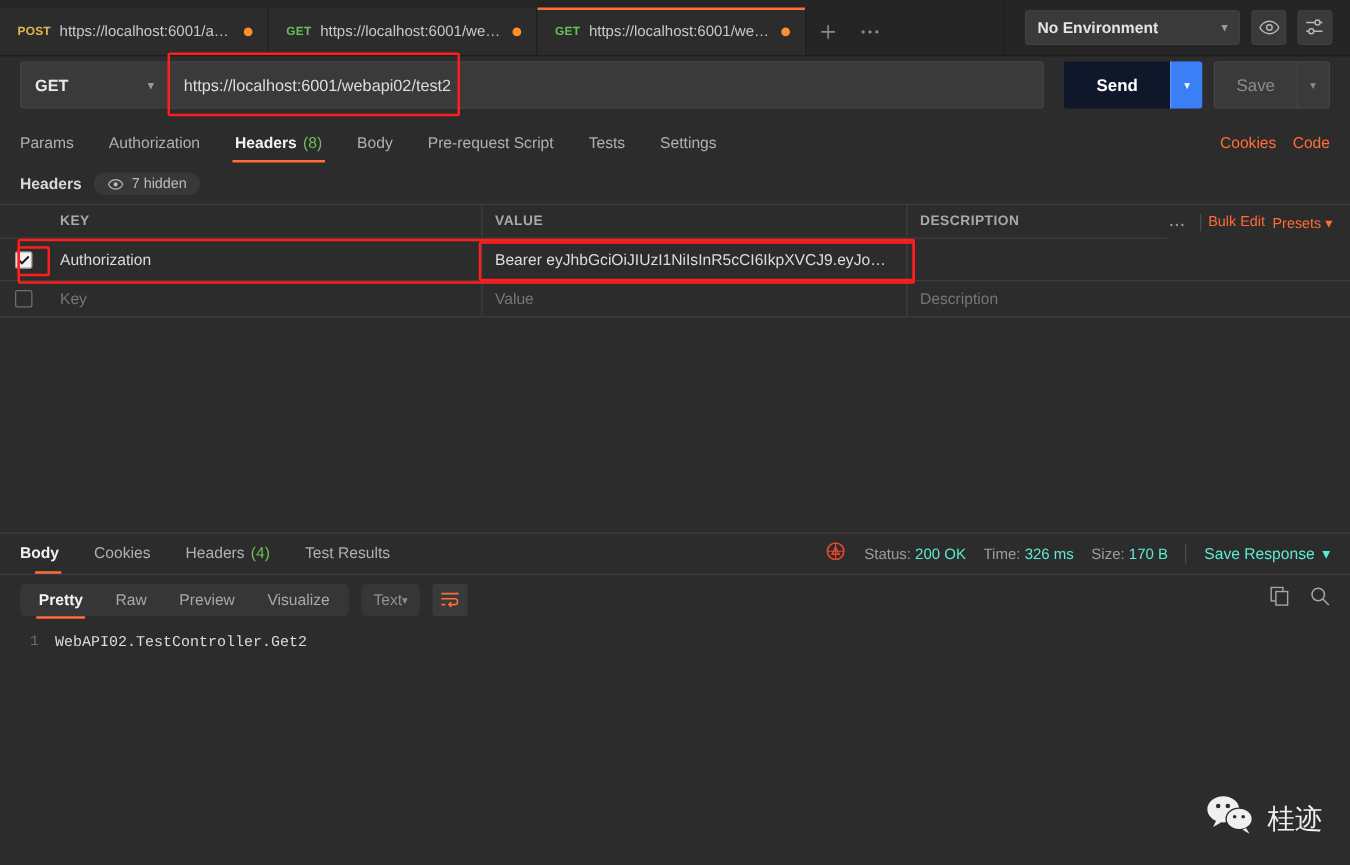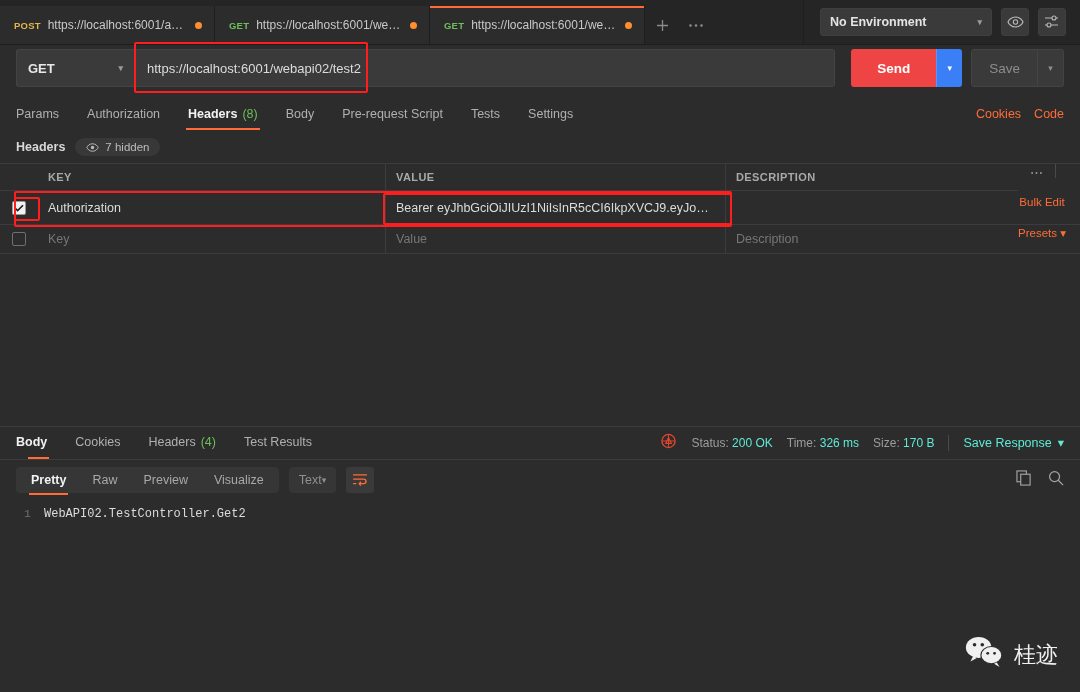--- a/index.html
+++ b/index.html
@@ -91,21 +91,21 @@
   }
   .hl-url {
     position: absolute; left: 0; top: -7px; width: 234px; height: 51px;
     border: 2px solid #ff1e1e; border-radius: 2px; pointer-events: none;
   }
   .send-btn {
     margin-left: 16px; height: 38px; display: flex; align-items: stretch;
     border-radius: 3px; overflow: hidden; cursor: pointer;
   }
   .send-main {
-    background: #ef4444; color: #fff; font-size: 13.5px; font-weight: bold;
+    background: #0f172a; color: #fff; font-size: 13.5px; font-weight: bold;
     padding: 0 26px; display: flex; align-items: center;
   }
   .send-caret {
     background: #3b7ff7; color: #fff; width: 26px;
     display: flex; align-items: center; justify-content: center;
     border-left: 1px solid #5d96f8; font-size: 9px;
   }
   .save-btn {
     margin-left: 9px; height: 38px; display: flex; align-items: stretch;
     border-radius: 3px; overflow: hidden; background: #3a3a3a; border: 1px solid #444;
@@ -160,23 +160,22 @@
   .val-ellipsis { overflow: hidden; white-space: nowrap; text-overflow: ellipsis; width: 100%; }
   .cbox {
     width: 14px; height: 14px; border: 1px solid #9a9a9a; border-radius: 2px;
     background: #f2f2f2; display: flex; align-items: center; justify-content: center;
     cursor: pointer;
   }
   .cbox svg { display: block; }
   .cbox.empty { background: transparent; border-color: #6f6f6f; }
   .tbl-actions {
     position: absolute; right: 0; top: 0; height: 27px; display: flex; align-items: center;
-    gap: 18px; padding-right: 14px; font-size: 11.5px; color: #ff6c37;
+    gap: 6px; padding-right: 14px; font-size: 11.5px; color: #ff6c37;
     background: #2c2c2c;
-    flex-direction: column;
   }
   .tbl-actions .dots { color: #9a9a9a; letter-spacing: 1.5px; font-size: 12px; cursor: pointer;
      border-right: 1px solid #4a4a4a; padding-right: 11px; }
   .tbl-actions span { cursor: pointer; }
   .hl-row {
     position: absolute; left: 14px; top: 27px; width: 718px; height: 36px;
     border: 2px solid #ff1e1e; border-radius: 2px; pointer-events: none;
   }
   .hl-check {
     position: absolute; left: 14px; top: 33px; width: 26px; height: 24px;

